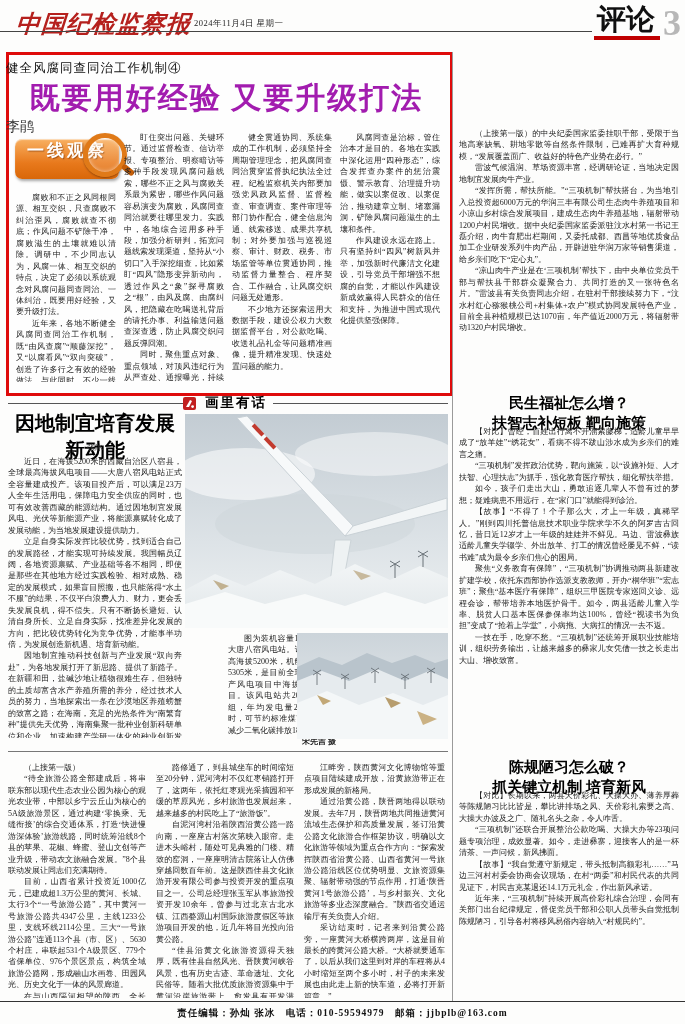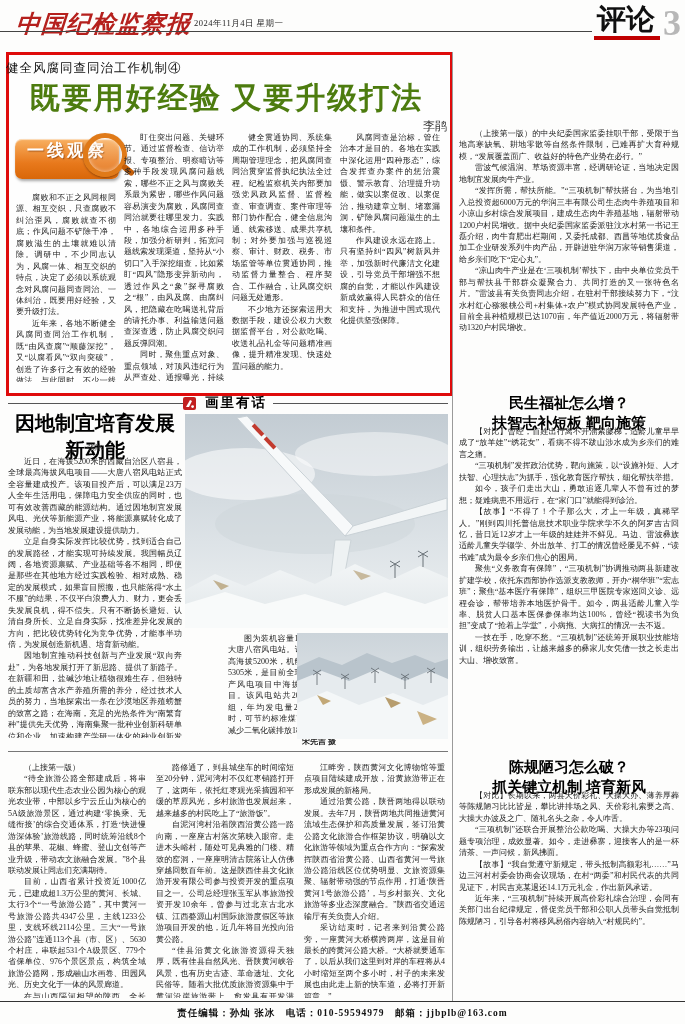--- a/index.html
+++ b/index.html
@@ -11,22 +11,22 @@
   .masthead{left:16px;top:8px;font-size:24px;font-weight:bold;color:#b5201d;
             font-style:italic;letter-spacing:1px;transform:skewX(-4deg);}
   .dateline{left:194px;top:18px;font-size:8.5px;color:#222;letter-spacing:.5px;}
   .header-rule{left:0;top:31px;width:592px;height:1px;background:#444;}
   .section-title{left:597px;top:0px;font-size:29px;font-weight:bold;color:#101010;}
   .section-underline{left:594px;top:36px;width:66px;height:4px;background:#c00000;}
   .page-number{left:663px;top:2px;font-size:36px;color:#b7b7b7;font-weight:bold;}
   
   .lead-box{left:6px;top:52px;width:441px;height:338px;border:3.5px solid #df0b0b;background:#fefefe;}
   .kicker{left:6px;top:60px;width:441px;font-size:12.5px;color:#111;letter-spacing:1px;}
-  .headline{left:6px;top:78px;width:441px;text-align:center;font-size:30px;font-weight:bold;color:#4d7c0f;letter-spacing:2px;}
-  .byline{left:6px;top:118px;width:441px;text-align:right;font-size:12px;color:#333;}
+  .headline{left:6px;top:78px;width:441px;text-align:center;font-size:30px;font-weight:bold;color:#a21caf;letter-spacing:2px;}
+  .byline{left:6px;top:118px;width:441px;text-align:left;font-size:14px;color:#333;}
   .smalltext{font-size:8px;line-height:1.43;text-align:justify;color:#222;overflow:hidden;}
   .smalltext p{margin:0;text-indent:2em;}
   .lead-col{width:100px;}
   
   .badge{left:15px;top:139px;width:104px;height:40px;border-radius:7px;
          background:linear-gradient(#f8b061,#e8791c 60%,#d96708);
          box-shadow:1px 2px 3px rgba(0,0,0,.35), inset 0 1px 1px rgba(255,255,255,.6);}
   .badge-text{position:absolute;left:0;top:0;width:104px;text-align:center;color:#fff;
               font-size:17px;font-weight:bold;letter-spacing:3px;text-shadow:1px 1px 1px rgba(120,50,0,.6);
               font-family:"Liberation Sans","DejaVu Sans",sans-serif;}

